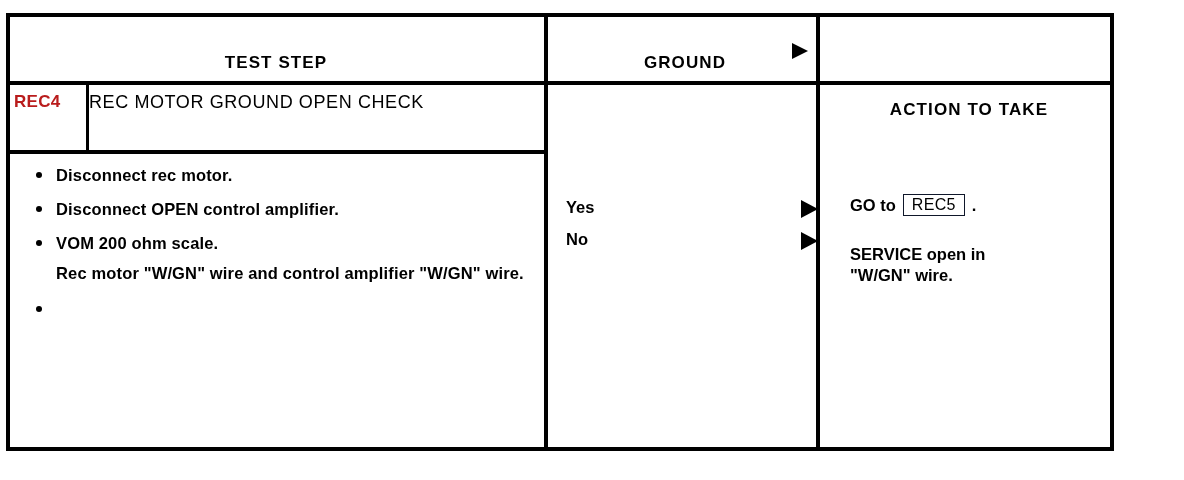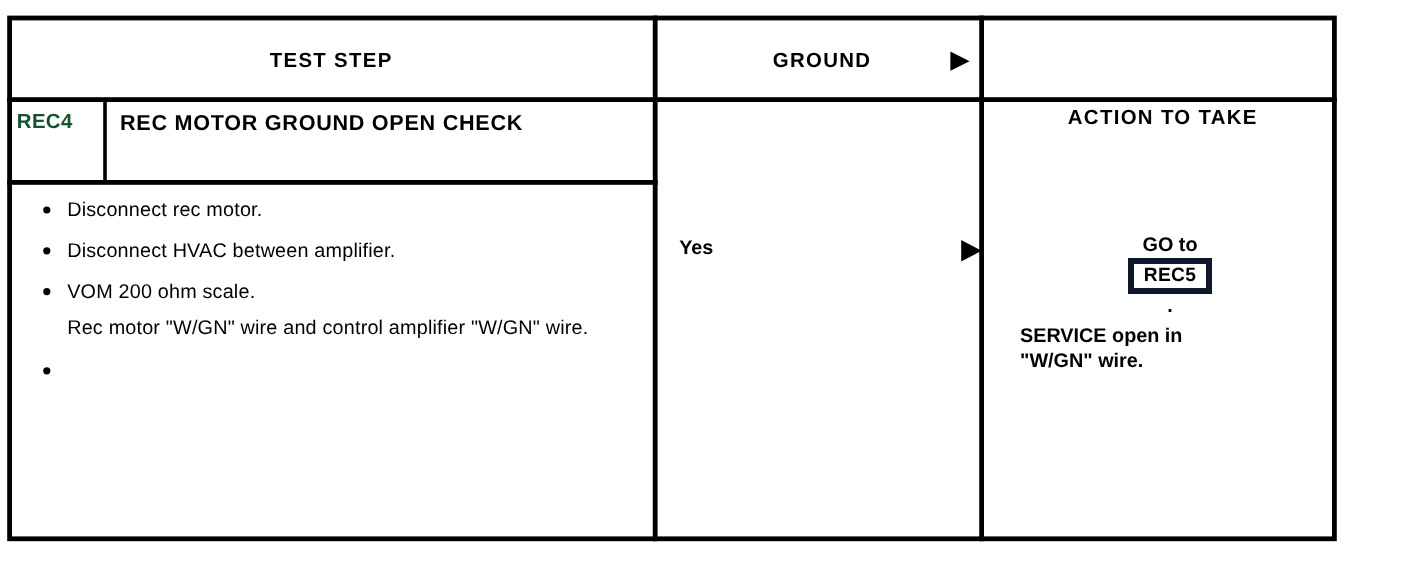--- a/index.html
+++ b/index.html
@@ -32,21 +32,21 @@
     position: absolute;
     left: 6px;
     top: 13px;
     width: 1108px;
     height: 72px;
     box-sizing: border-box;
     border-bottom: 4px solid #000000;
   }
   .hdr-cell {
     position: absolute;
-    top: 4px;
+    top: 16px;
     height: 68px;
     display: flex;
     align-items: center;
     justify-content: center;
     font-weight: bold;
     font-size: 17px;
     letter-spacing: 1.1px;
     color: #000000;
   }
   #hdr-test-step { left: 0px;   width: 540px; }
@@ -85,42 +85,42 @@
 
   
   #step-id {
     position: absolute;
     left: 14px;
     top: 92px;
     width: 70px;
     font-weight: bold;
     font-size: 17px;
     letter-spacing: 0.3px;
-    color: #14532d;
+    color: #b91c1c;
   }
   #step-title {
     position: absolute;
-    left: 100px;
+    left: 89px;
     top: 92px;
-    font-weight: bold;
+    font-weight: normal;
     font-size: 18px;
     letter-spacing: 0.6px;
     color: #000000;
   }
 
   
   #step-list {
     position: absolute;
     left: 22px;
     top: 165px;
     width: 515px;
   }
   .step-line {
     position: relative;
-    font-weight: normal;
+    font-weight: bold;
     font-size: 16.5px;
     line-height: 20px;
     color: #000000;
     letter-spacing: 0.15px;
     margin-bottom: 14px;
     padding-left: 34px;
   }
   .step-line.cont {
     margin-top: -4px;
     margin-bottom: 16px;
@@ -180,29 +180,28 @@
   }
   .action-line {
     font-weight: bold;
     font-size: 16.5px;
     line-height: 21px;
     white-space: nowrap;
   }
   #action-goto {
     display: flex;
     align-items: center;
-    margin-bottom: 4px;
-    flex-direction: column;
+    margin-bottom: 28px;
   }
   .goto-ref {
     display: inline-block;
-    border: 5px solid #0f172a;
+    border: 1px solid #0f172a;
     padding: 1px 8px 2px 8px;
     margin: 0 7px;
-    font-weight: bold;
+    font-weight: normal;
     font-size: 16px;
     letter-spacing: 0.3px;
     line-height: 17px;
   }
 </style>
 </head>
 <body>
 
 <div id="page">
 
@@ -223,36 +222,40 @@
   <div id="step-id">REC4</div>
   <div id="step-title">REC MOTOR GROUND OPEN CHECK</div>
 
   <div id="step-list">
     <div class="step-line">
       <span class="bullet"></span>
       <span>Disconnect rec motor.</span>
     </div>
     <div class="step-line">
       <span class="bullet"></span>
-      <span>Disconnect HVAC between amplifier.</span>
+      <span>Disconnect OPEN control amplifier.</span>
     </div>
     <div class="step-line">
       <span class="bullet"></span>
       <span>VOM 200 ohm scale.</span>
     </div>
     <div class="step-line cont">
       <span>Rec motor "W/GN" wire and control amplifier "W/GN" wire.</span>
     </div>
     <div class="step-line">
       <span class="bullet"></span>
     </div>
   </div>
 
   <div class="result-row" id="result-row-0">
     <span class="result-label">Yes</span>
+    <span class="tri"></span>
+  </div>
+  <div class="result-row" id="result-row-1">
+    <span class="result-label">No</span>
     <span class="tri"></span>
   </div>
 
   <div id="action-block">
     <div class="action-line" id="action-goto">
       <span>GO to</span>
       <span class="goto-ref">REC5</span>
       <span>.</span>
     </div>
     <div class="action-line">SERVICE open in</div>

